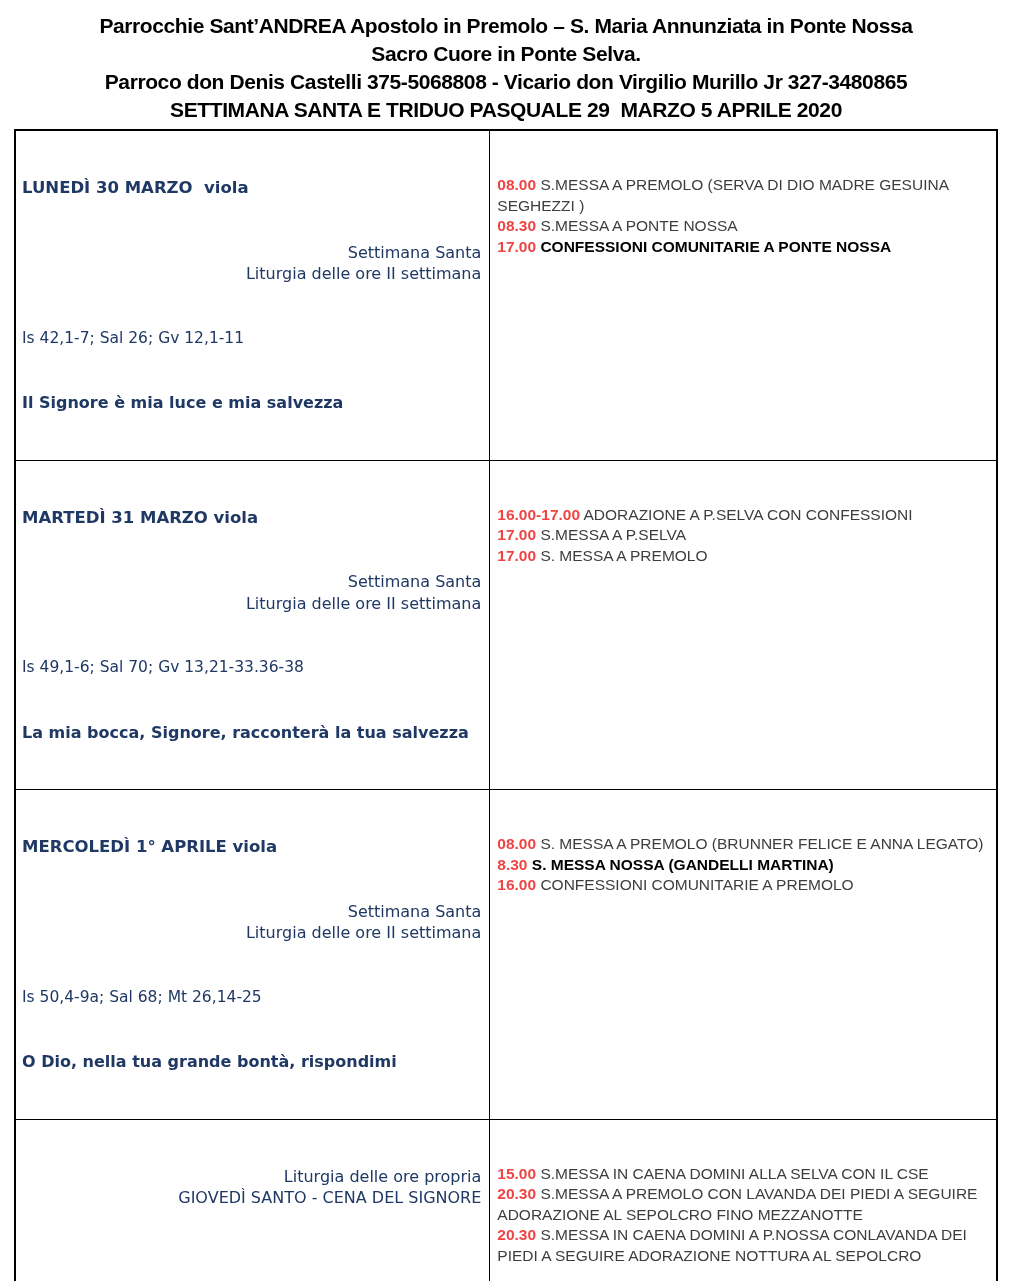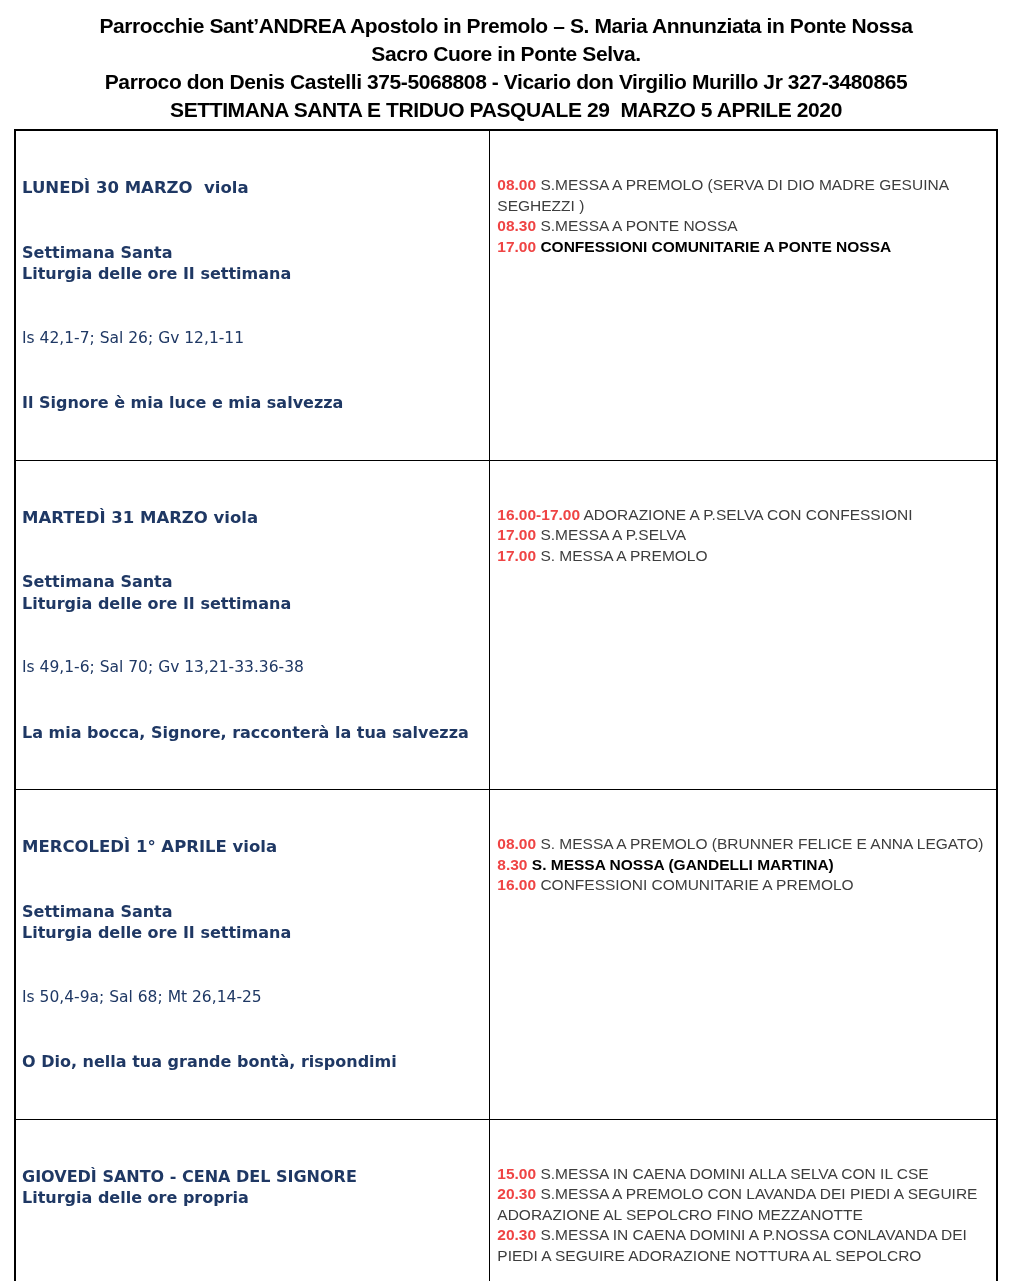--- a/index.html
+++ b/index.html
@@ -31,21 +31,21 @@
   }
   .cell.right {
     width:51.6%;
     padding:3px 6px 3px 7px;
     color:var(--text-gray, #3d3d3d);
     font-family:"Liberation Sans", sans-serif;
     font-size:15.5px; line-height:20.6px;
     white-space:pre-wrap;
   }
   .day-title { font-weight:bold; font-size:16.5px; }
-  .center-line { text-align:left; font-weight:bold; font-size:16px; }
+  .center-line { text-align:right; font-weight:normal; font-size:16px; }
   .readings { font-weight:normal; }
   .response { font-weight:bold; font-size:16px; }
   .event .time { color:#ef4444; font-weight:bold; }
   .event.bold-line { font-weight:bold; color:#000; }
 </style>
 </head>
 <body>
 
 <div class="page">
 
@@ -89,21 +89,21 @@
       <div class="readings">Is 50,4-9a; Sal 68; Mt 26,14-25</div>
       <div class="response">O Dio, nella tua grande bontà, rispondimi</div>
     </div>
     <div class="cell right">
       <div class="events"><div class="event"><b class="time">08.00</b> S. MESSA A PREMOLO (BRUNNER FELICE E ANNA LEGATO)</div><div class="event bold-line"><b class="time">8.30</b> S. MESSA NOSSA (GANDELLI MARTINA)</div><div class="event"><b class="time">16.00</b> CONFESSIONI COMUNITARIE A PREMOLO</div></div>
     </div>
   </div>
 
   <div class="row" style="min-height: 122px;">
     <div class="cell left">
-      <div class="center-lines"><div class="center-line">GIOVEDÌ SANTO - CENA DEL SIGNORE</div><div class="center-line">Liturgia delle ore propria</div></div>
+      <div class="center-lines"><div class="center-line">Liturgia delle ore propria</div><div class="center-line">GIOVEDÌ SANTO - CENA DEL SIGNORE</div></div>
       
       
     </div>
     <div class="cell right">
       <div class="events"><div class="event"><b class="time">15.00</b> S.MESSA IN CAENA DOMINI ALLA SELVA CON IL CSE</div><div class="event"><b class="time">20.30</b> S.MESSA A PREMOLO CON LAVANDA DEI PIEDI A SEGUIRE ADORAZIONE AL SEPOLCRO FINO MEZZANOTTE</div><div class="event"><b class="time">20.30</b> S.MESSA IN CAENA DOMINI A P.NOSSA CONLAVANDA DEI PIEDI A SEGUIRE ADORAZIONE NOTTURA AL SEPOLCRO</div></div>
     </div>
   </div>
 
 </div>
 

